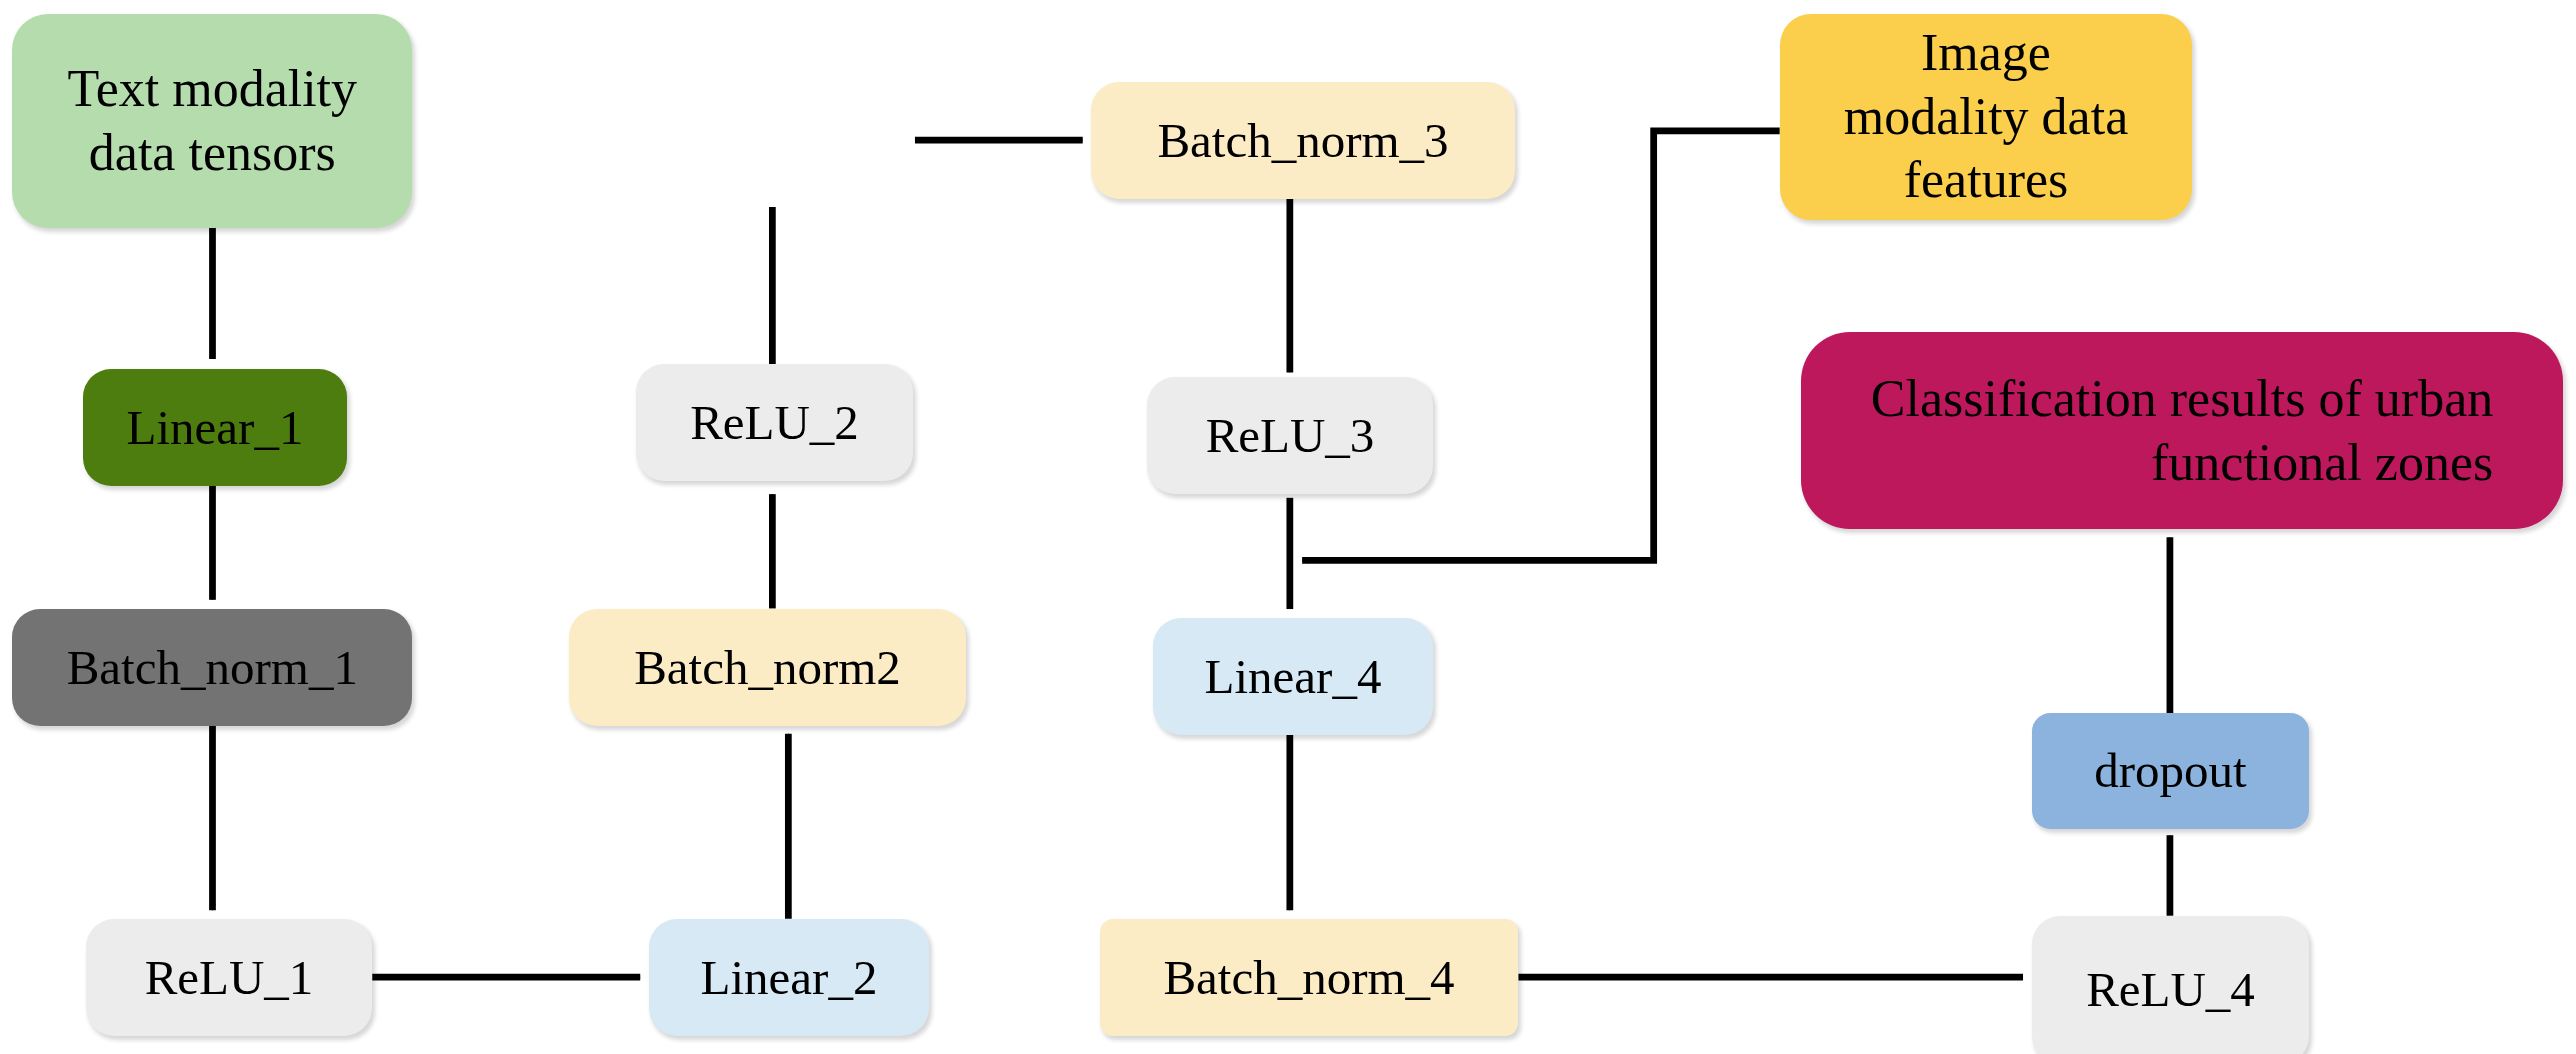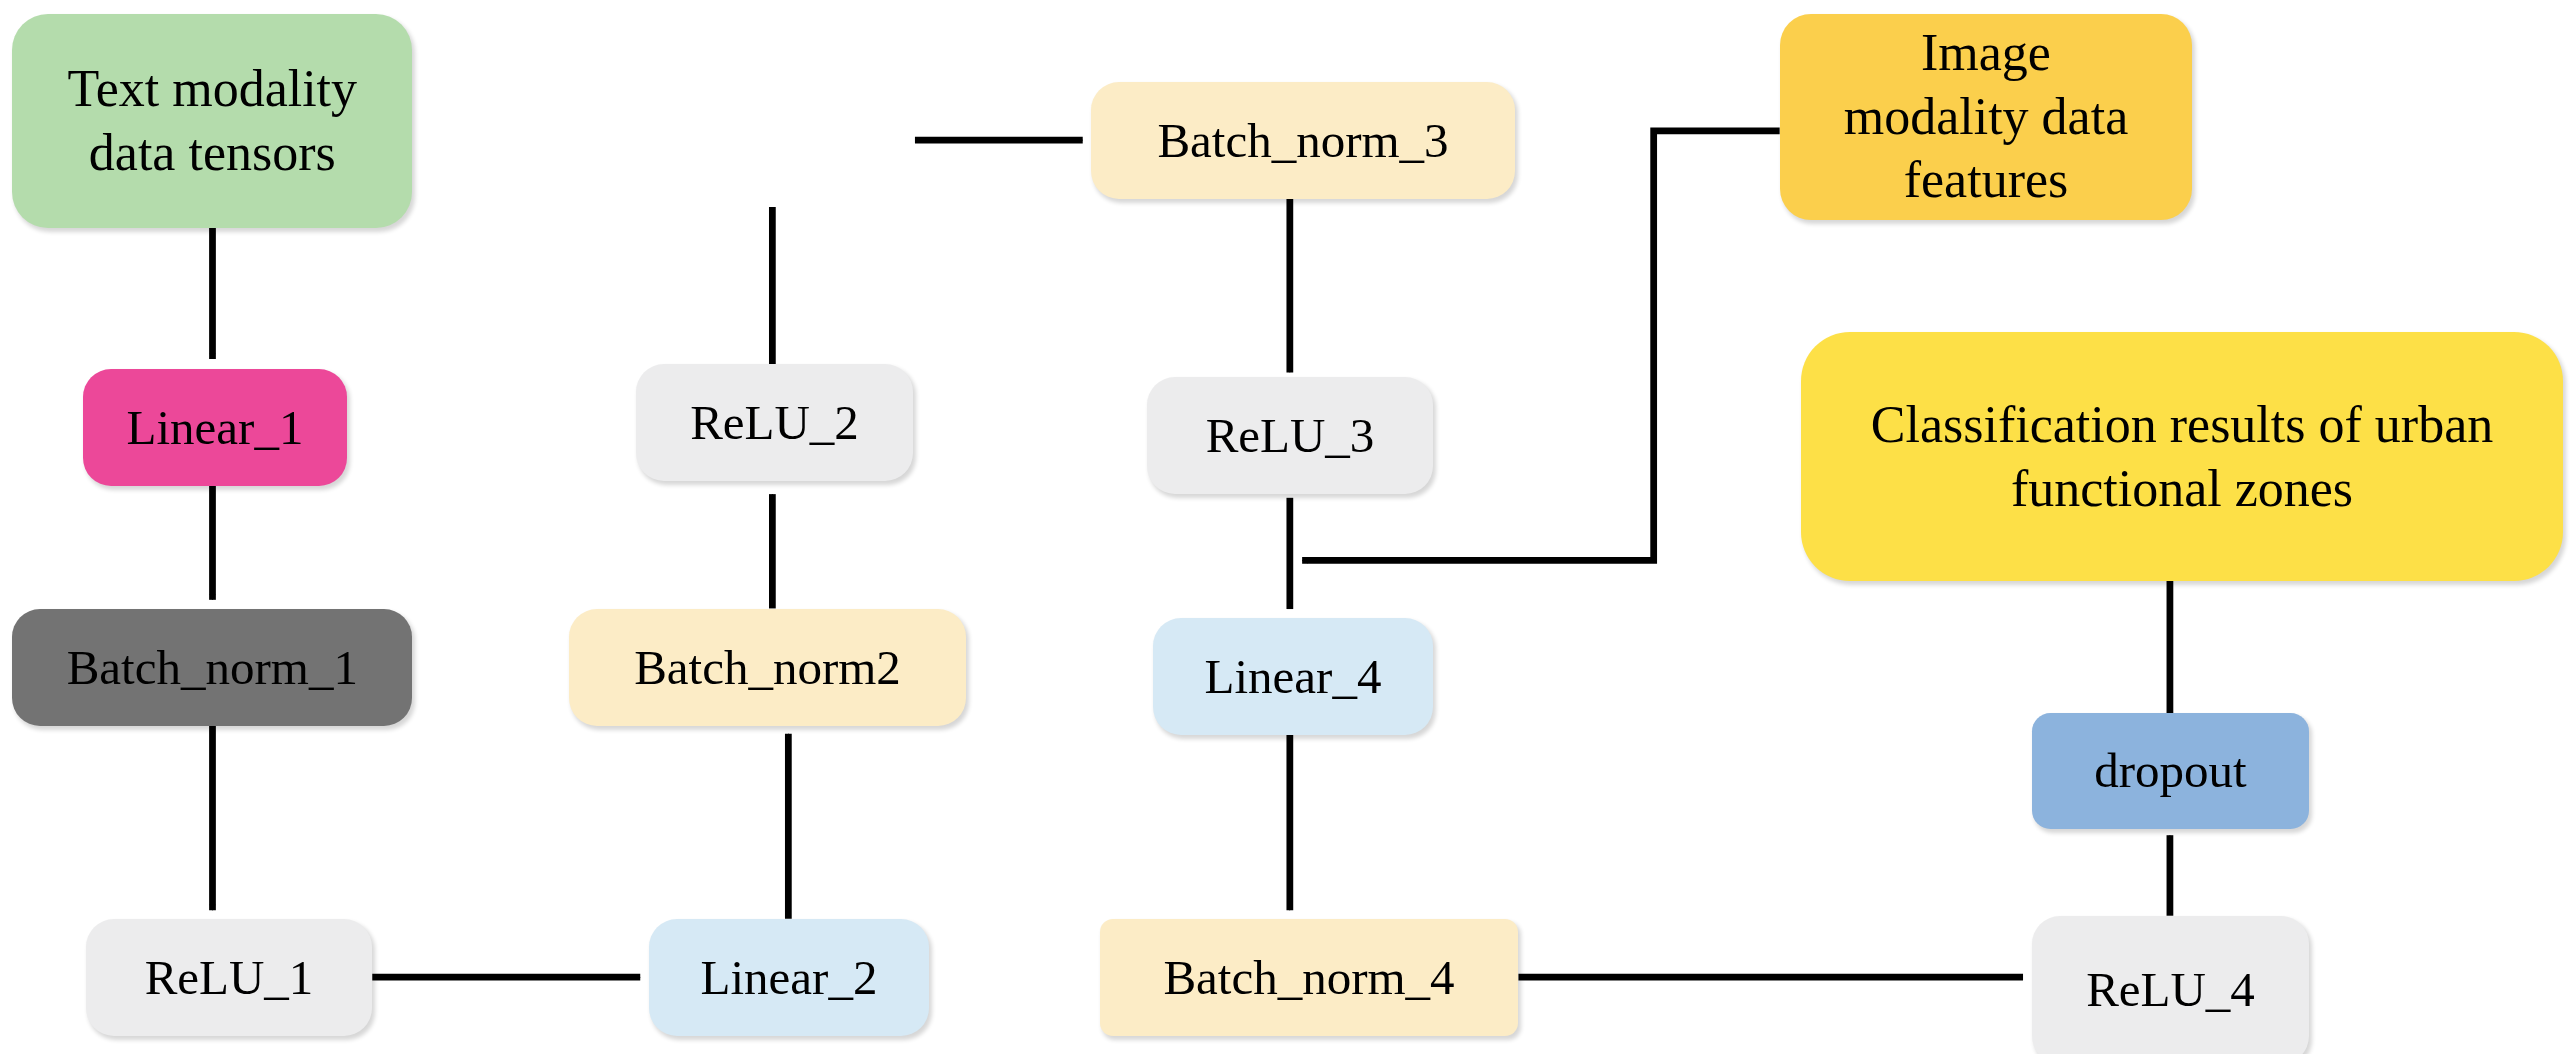--- a/index.html
+++ b/index.html
@@ -89,21 +89,21 @@
 
       <path d="M2895,213 L2690,213 L2690,912 L2118,912" marker-end="url(#arrow-end)"></path>
     </g>
   </svg>
 
   <div class="node n-large" style="left:12.3px;  top:13.5px;   width:400px;  height:214px; background:#b4dcac; border-radius:36px;">
     <span>Text modality
 data tensors</span>
   </div>
 
-  <div class="node n-medium" style="left:83px; top:369px;  width:264px;  height:117px; background:#ec4899;">
+  <div class="node n-medium" style="left:83px; top:369px;  width:264px;  height:117px; background:#4d7c0f;">
     <span>Linear_1</span>
   </div>
 
   <div class="node n-medium" style="left:12.3px;  top:609px;  width:400px;  height:117px; background:#737373;">
     <span>Batch_norm_1</span>
   </div>
 
   <div class="node n-medium" style="left:86px; top:919px; width:286px;  height:117px; background:#ececed;">
     <span>ReLU_1</span>
   </div>
@@ -138,21 +138,21 @@
   </div>
 
   <div class="node n-medium" style="left:2032px; top:916px; width:277px; height:148px; background:#ececed;">
     <span>ReLU_4</span>
   </div>
 
   <div class="node n-medium" style="left:2032px; top:713px; width:277px; height:116px; background:#8cb3dd; border-radius:18.4px;">
     <span>dropout</span>
   </div>
 
-  <div class="node n-large" style="left:1801px; top:332px; width:762px; height:249px; background:#fde047; border-radius:49px;">
+  <div class="node n-large" style="left:1801px; top:332px; width:762px; height:197px; background:#be185d; border-radius:49px;text-align:right;">
     <span>Classification results of urban
 functional zones</span>
   </div>
 
   <div class="node n-large" style="left:1780px; top:13.5px; width:412px; height:206px; background:#fbcf4c; border-radius:31px;">
     <span>Image
 modality data
 features</span>
   </div>
 

